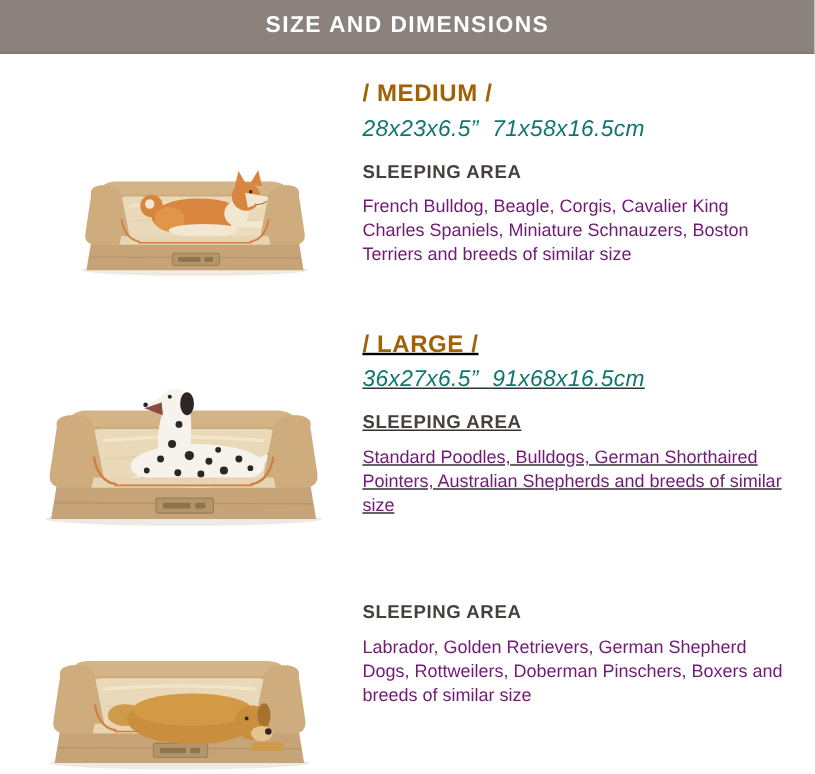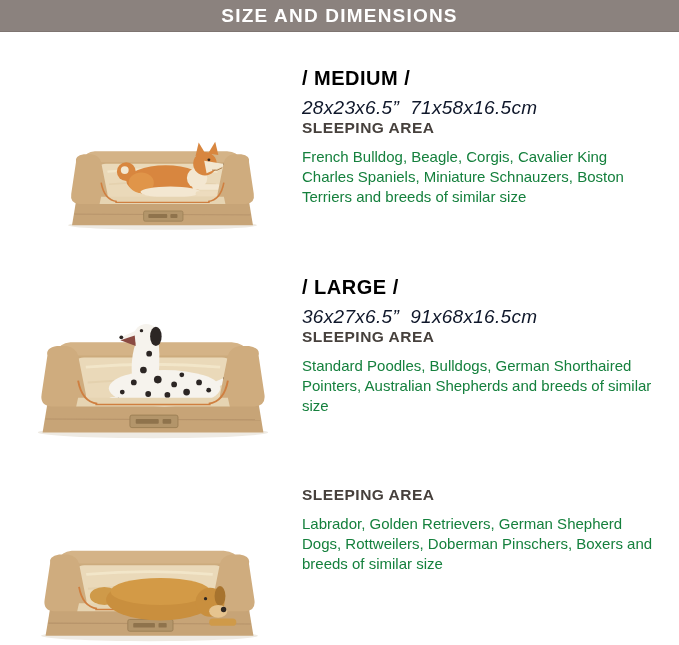--- a/index.html
+++ b/index.html
@@ -7,21 +7,21 @@
   .page {
     position:relative;
     width:679px; height:645px;
     background:#ffffff;
     font-family:"Liberation Sans", sans-serif;
     overflow:hidden;
     margin:0 auto;
   }
   .banner {
     position:absolute; left:0; top:0;
-    width:679px; height:32px;
+    width:679px; height:45px;
     background:#8b827e;
     display:flex; align-items:center; justify-content:center;
     border-bottom:1px solid #7e7571;
   }
   .banner h1 {
     color:#ffffff;
     font-size:19px;
     font-weight:700;
     letter-spacing:1.2px;
   }
@@ -31,41 +31,41 @@
   .row-extra-large { top:465px; height:180px; }
 
   .photo { position:absolute; display:block; }
   .row-medium .photo      { left:60px; top:70px;  width:205px; height:118px; }
   .row-large .photo       { left:28px; top:48px;  width:250px; height:144px; }
   .row-extra-large .photo { left:32px; top:44px;  width:235px; height:136px; }
   .photo svg { width:100%; height:100%; display:block; }
 
   .info { position:absolute; left:302px; width:360px; }
   .row-medium .info      { top:22px; }
-  .row-large .info       { top:26px; }
+  .row-large .info       { top:26px;text-decoration:underline; }
   .row-extra-large .info { top:21px; }
 
   .size-name {
     font-size:20px; font-weight:700;
-    color:#000000; letter-spacing:.5px;
+    color:#a16207; letter-spacing:.5px;
   }
   .dims {
     font-size:19px; font-style:italic;
-    color:#0f172a; letter-spacing:.3px;
+    color:#0f766e; letter-spacing:.3px;
     margin-top:7px; white-space:pre-wrap;
   }
   .sleep-label {
     font-size:15.5px; font-weight:700;
     color:#46403c; letter-spacing:.5px;
-    margin-top:0;
+    margin-top:16px;
   }
   .dims.sleep { margin-top:6px; }
   .breeds {
     font-size:15px; line-height:1.32;
-    color:#15803d;
+    color:#701a75;
     margin-top:10px; width:352px;
   }
   .defs-hidden { position:absolute; width:0; height:0; overflow:hidden; }
 </style>
 </head>
 <body>
 
 <svg class="defs-hidden" aria-hidden="true">
   <defs>
     <g id="bed-back">

